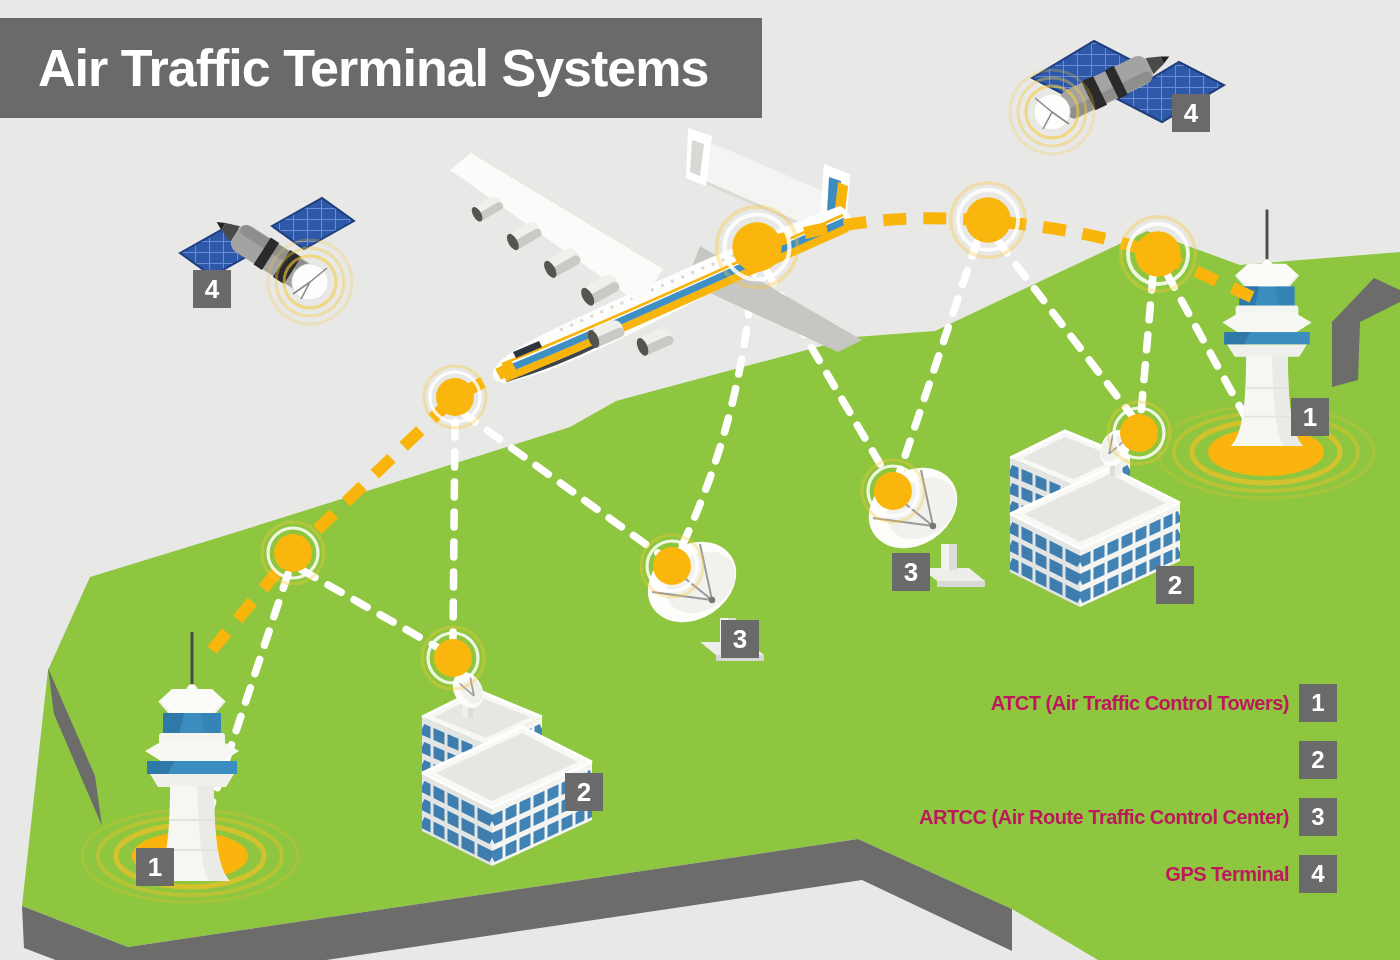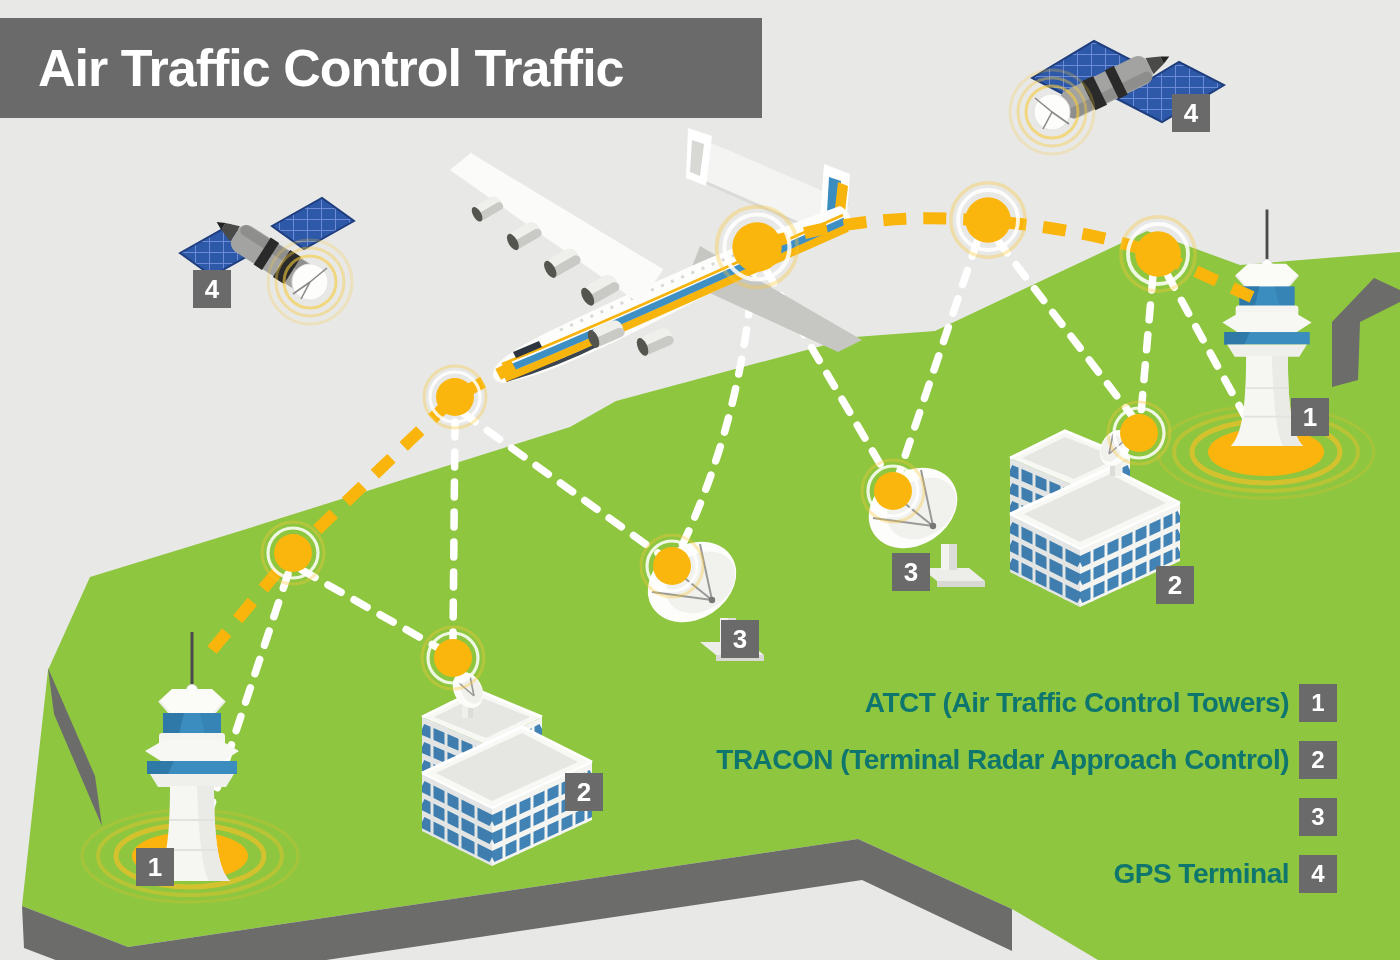--- a/index.html
+++ b/index.html
@@ -9,21 +9,21 @@
   .title-banner{position:absolute;left:0;top:18px;width:762px;height:100px;
     background:#6A6A6A;color:#fff;display:flex;align-items:center;
     padding-left:38px;box-sizing:border-box;font-weight:700;font-size:52px;
     letter-spacing:-1px;white-space:nowrap;}
   .marker{position:absolute;width:38px;height:38px;background:#6A6A6A;
     color:#fff;font-weight:700;font-size:26px;display:flex;align-items:center;
     justify-content:center;}
   .legend{position:absolute;right:63px;top:684px;display:flex;
     flex-direction:column;gap:19px;align-items:flex-end;}
   .legend-row{display:flex;align-items:center;gap:10px;height:38px;}
-  .legend-label{color:#0f766e;font-weight:700;font-size:28px;letter-spacing:-0.5px;
+  .legend-label{color:#be185d;font-weight:700;font-size:20px;letter-spacing:-0.5px;
     white-space:nowrap;text-align:right;}
   .legend-num{width:38px;height:38px;background:#6A6A6A;color:#fff;
     font-weight:700;font-size:24px;display:flex;align-items:center;
     justify-content:center;flex:0 0 38px;}
 </style>
 </head>
 <body>
 
 <div id="stage">
 
@@ -274,42 +274,42 @@
     </g>
     <circle cx="310" cy="282" r="26" fill="none" stroke="#F7CB3B" stroke-width="3" opacity="0.6"></circle>
     <circle cx="310" cy="282" r="34" fill="none" stroke="#F7CB3B" stroke-width="3" opacity="0.4"></circle>
     <circle cx="310" cy="282" r="42" fill="none" stroke="#F7CB3B" stroke-width="3" opacity="0.25"></circle>
     <circle cx="310" cy="282" r="18" fill="#FDFDFB" stroke="#E4E4E1"></circle>
     <path d="M310,282 L327,268 M310,282 L301,299 M310,282 L293,294" stroke="#8A8A88" stroke-width="1.6" fill="none"></path>
   </g>
 </svg>
 
   <div class="title-banner">
-    <span>Air Traffic Control Traffic</span>
+    <span>Air Traffic Terminal Systems</span>
   </div>
 
   <div class="marker" style="left:1172px;top:94px">4</div>
   <div class="marker" style="left:193px;top:270px">4</div>
   <div class="marker" style="left:1291px;top:398px">1</div>
   <div class="marker" style="left:136px;top:848px">1</div>
   <div class="marker" style="left:1156px;top:566px">2</div>
   <div class="marker" style="left:565px;top:773px">2</div>
   <div class="marker" style="left:721px;top:620px">3</div>
   <div class="marker" style="left:892px;top:553px">3</div>
 
   <div class="legend">
     <div class="legend-row">
       <span class="legend-label">ATCT (Air Traffic Control Towers)</span>
       <span class="legend-num">1</span>
     </div>
     <div class="legend-row">
-      <span class="legend-label">TRACON (Terminal Radar Approach Control)</span>
       <span class="legend-num">2</span>
     </div>
     <div class="legend-row">
+      <span class="legend-label">ARTCC (Air Route Traffic Control Center)</span>
       <span class="legend-num">3</span>
     </div>
     <div class="legend-row">
       <span class="legend-label">GPS Terminal</span>
       <span class="legend-num">4</span>
     </div>
   </div>
 
 </div>
 

